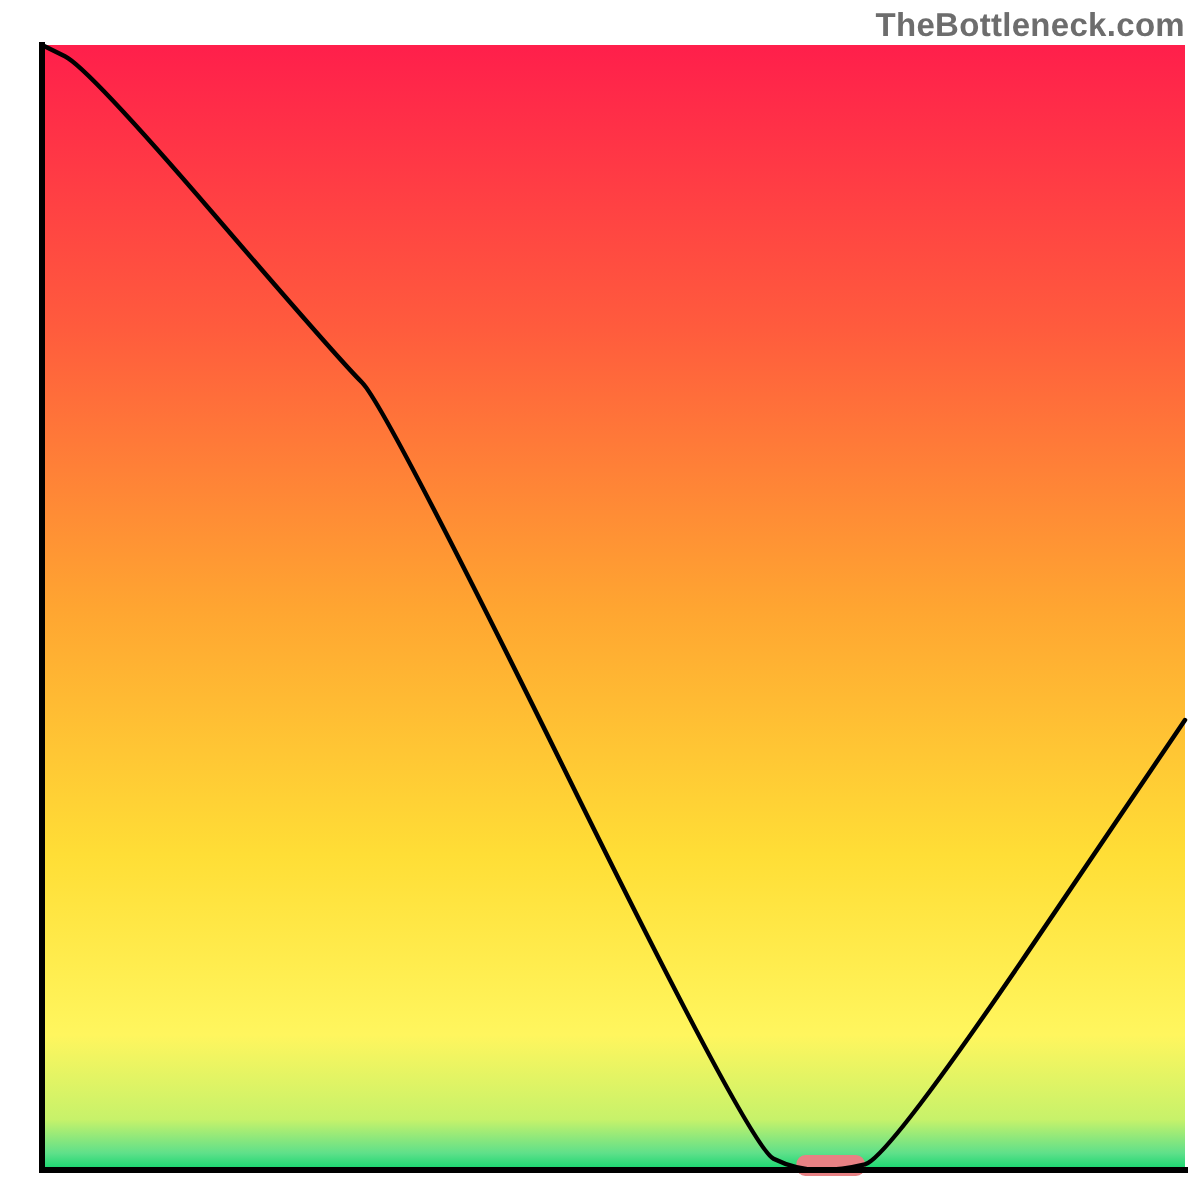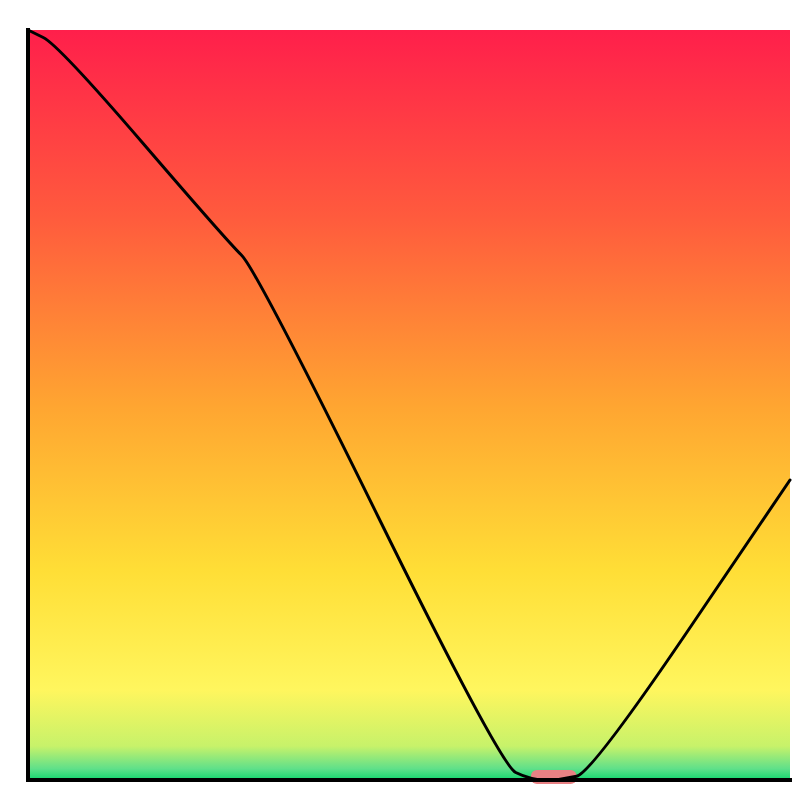--- a/index.html
+++ b/index.html
@@ -52,13 +52,14 @@
 
     <rect id="bg-rect" fill="url(#bg-grad)" x="28" y="30" width="762" height="750"></rect>
 
     <rect id="marker-rect" rx="6" ry="6" x="530.9200000000001" y="770" width="45.719999999999914" height="14" fill="#e88184"></rect>
 
     <path id="curve-path" fill="none" d="M 28 30 Q 28 30 43.24 37.5 Q 58.480000000000004 45 142.3 142.5 Q 226.12 240 241.36 254.99999999999997 Q 256.6 269.99999999999994 378.52 517.5 Q 500.44 765 515.6800000000001 772.5 Q 530.9200000000001 780 546.1600000000001 780 Q 561.4 780 576.64 776.25 Q 591.88 772.5 690.94 626.25 T 790 480" stroke="#000000" stroke-width="3" stroke-linecap="round" stroke-linejoin="round"></path>
 
     <line id="y-axis" x1="28" y1="28" x2="28" y2="782" stroke="#000000" stroke-width="4"></line>
     <line id="x-axis" x1="26" y1="780" x2="792" y2="780" stroke="#000000" stroke-width="4"></line>
   </svg>
+  <div class="watermark">TheBottleneck.com</div>
 </div>
 
 </body></html>

